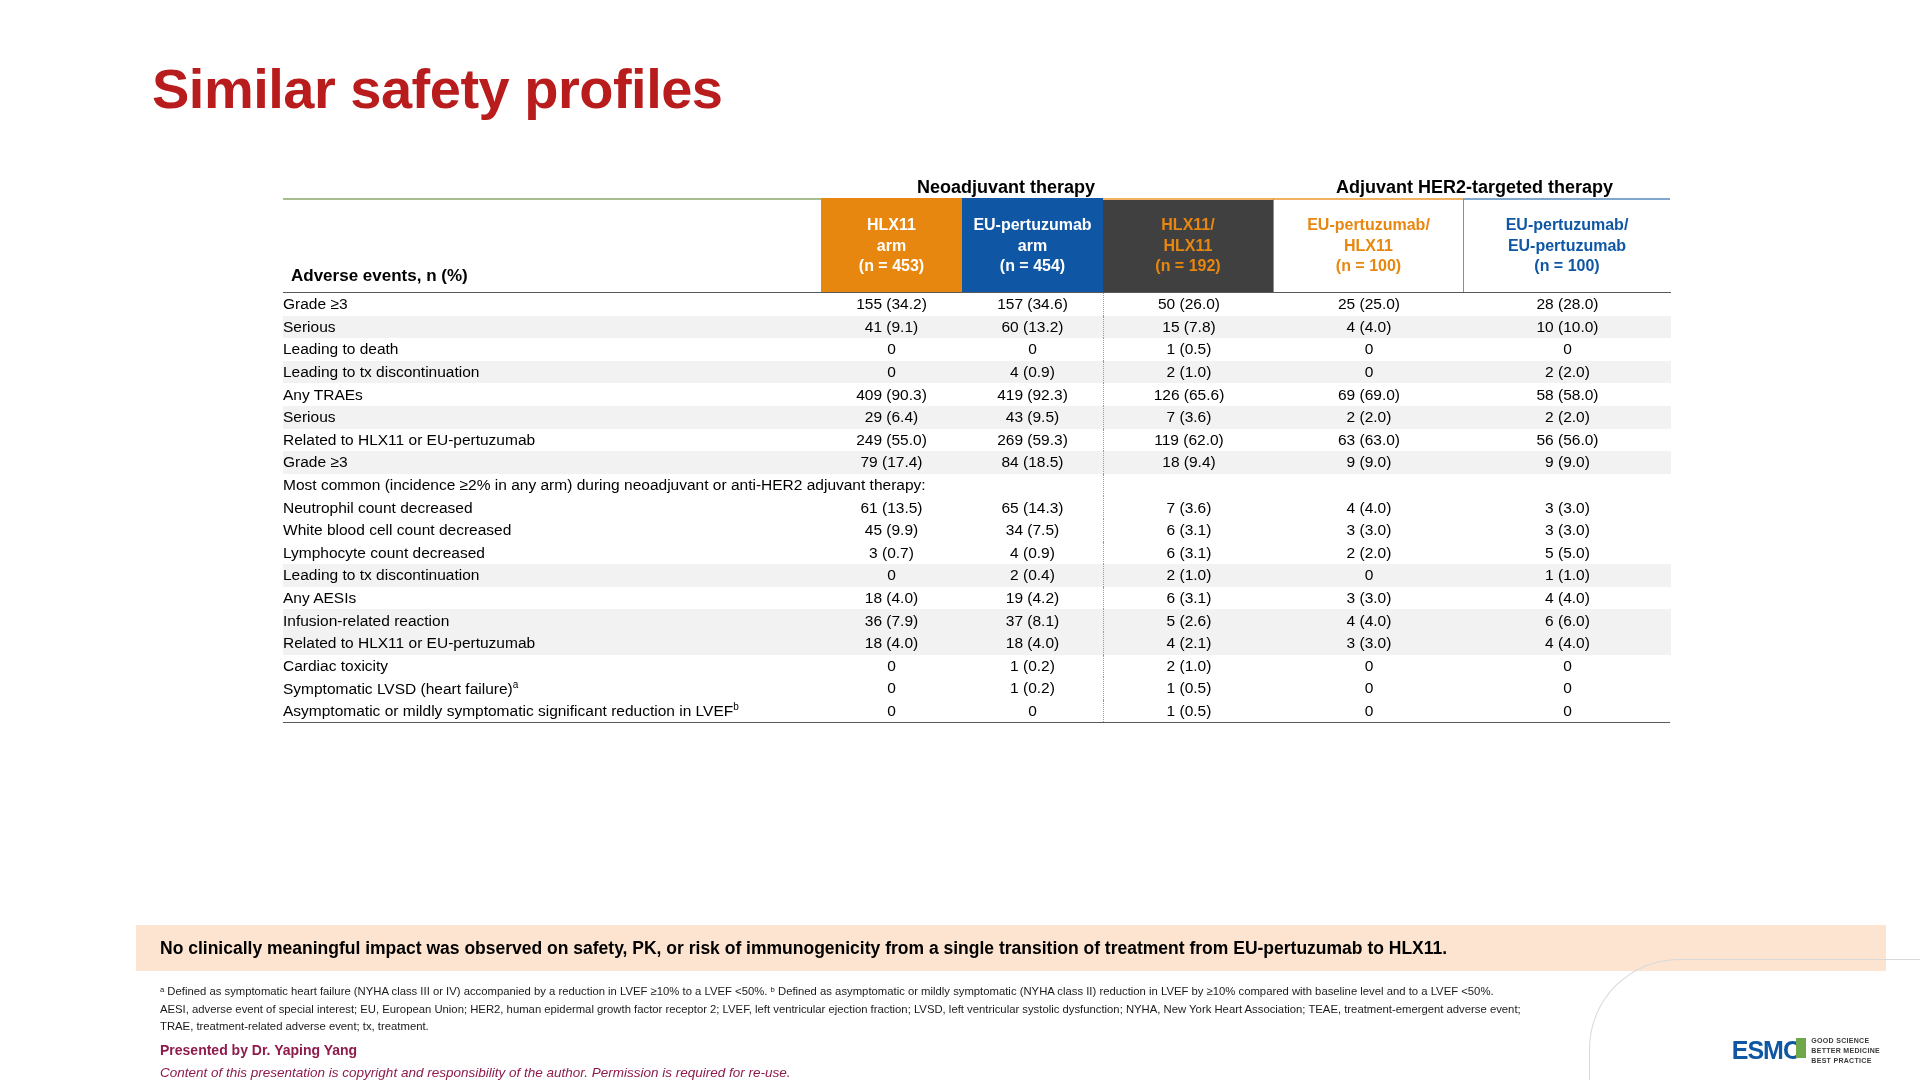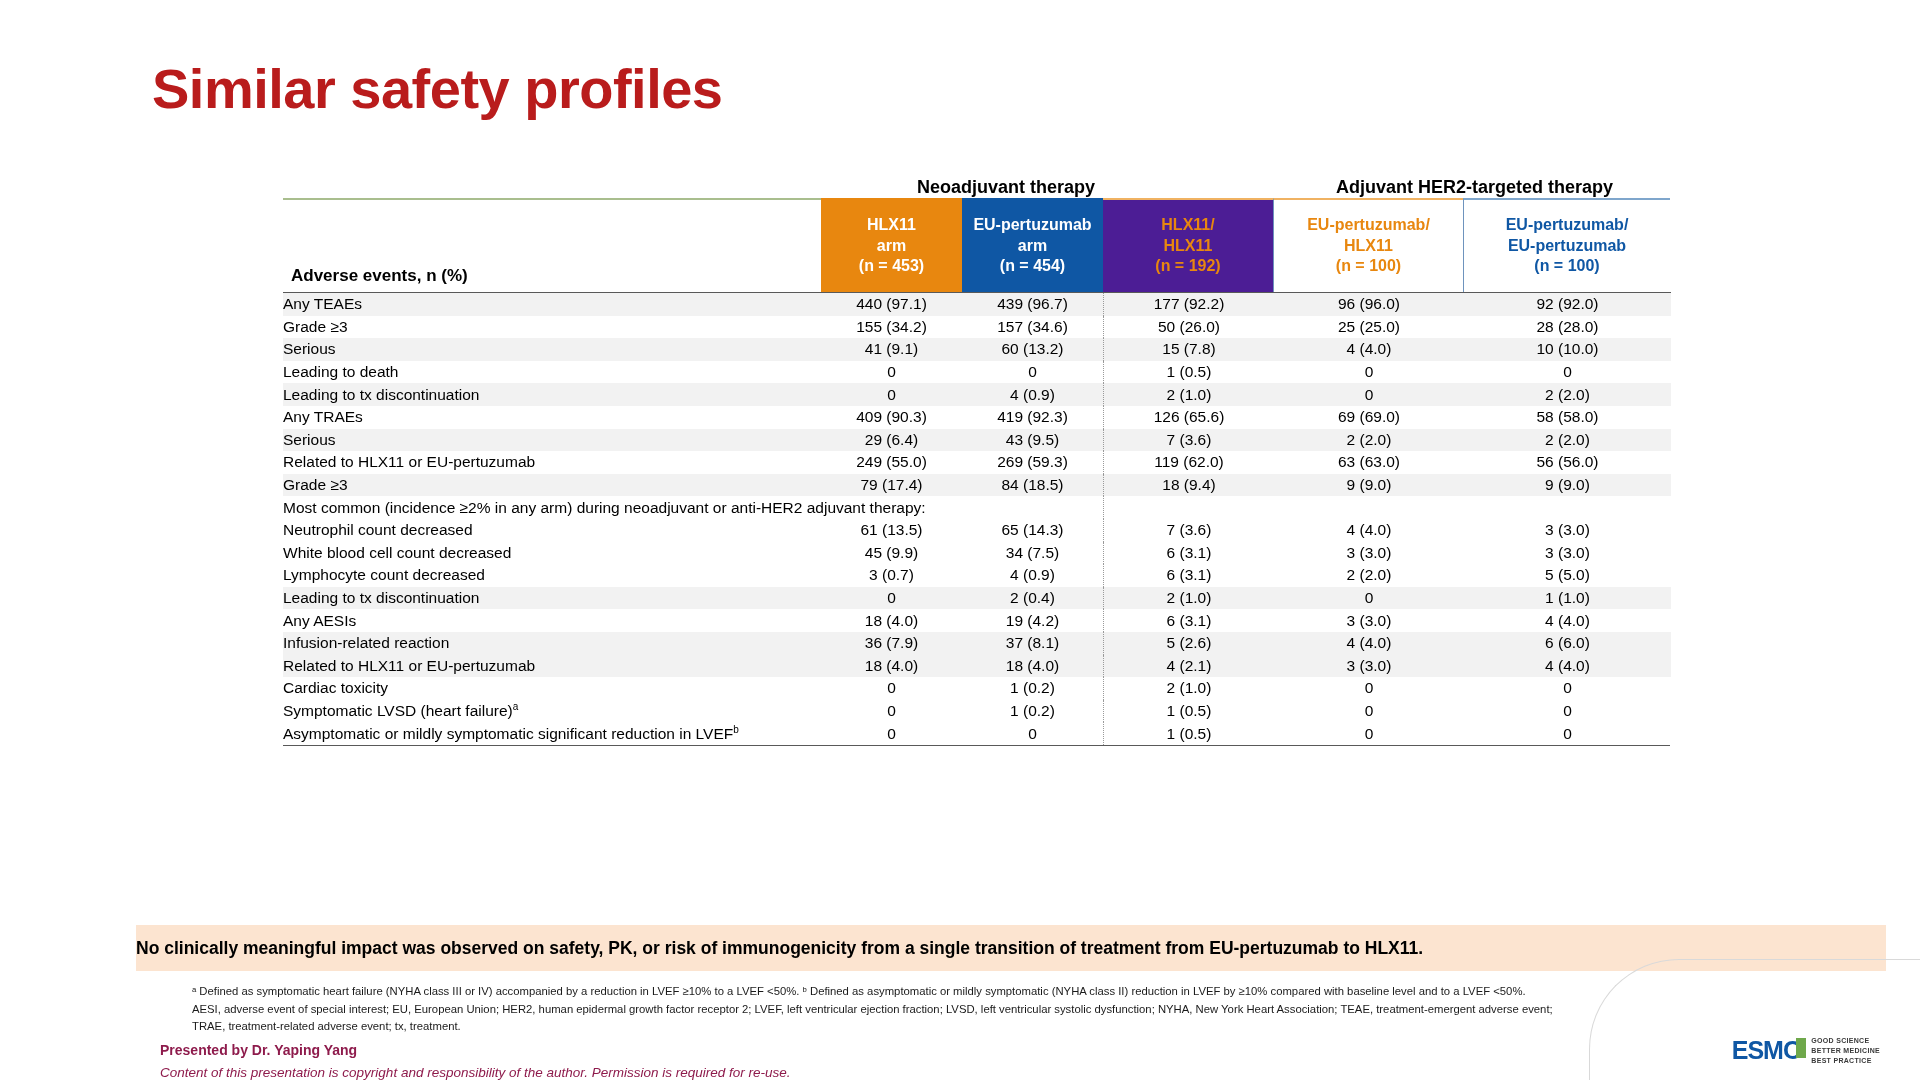--- a/index.html
+++ b/index.html
@@ -84,21 +84,21 @@
     justify-content: center;
     font-size: 16px;
     font-weight: bold;
     line-height: 1.28;
     text-align: center;
     box-sizing: border-box;
     margin-top: -2px;
   }
   .hdr-c1 { width: 141px; background: #E8870F; color: #ffffff; border-top: 2px solid #E8870F; }
   .hdr-c2 { width: 141px; background: #0F57A4; color: #ffffff; border-top: 2px solid #0F57A4; }
-  .hdr-c3 { width: 170px; background: #4c1d95; color: #E8870F; border-top: 2px solid #F0B262; }
+  .hdr-c3 { width: 170px; background: #404040; color: #E8870F; border-top: 2px solid #F0B262; }
   .hdr-c4 { width: 190px; background: #ffffff; color: #E8870F; border-top: 2px solid #F0B262; border-left: 1px solid #6E93BD; }
   .hdr-c5 { width: 207px; background: #ffffff; color: #0F57A4; border-top: 2px solid #7FA6CC; border-left: 1px solid #6E93BD; }
 
   
   #data-table {
     border-collapse: collapse;
     width: 1387px;
     table-layout: fixed;
     border-top: 1.5px solid #595959;
   }
@@ -138,37 +138,38 @@
     position: absolute;
     left: 136px;
     top: 925px;
     width: 1750px;
     height: 46px;
     background: #FCE4D0;
     display: flex;
     align-items: center;
   }
   #conclusion-text {
+    padding-left: 24px;
     font-size: 17.5px;
     font-weight: bold;
     color: #000000;
     white-space: nowrap;
   }
 
   
   #footnotes {
     position: absolute;
     left: 160px;
     top: 983px;
     width: 1720px;
     font-size: 11.3px;
     color: #1a1a1a;
     line-height: 1.55;
   }
-  #footnotes div { white-space: nowrap; margin-left: 32px; }
+  #footnotes div { white-space: nowrap; }
 
   
   #presenter-line {
     position: absolute;
     left: 160px;
     top: 1042px;
     font-size: 14px;
     font-weight: bold;
     color: #8E1B4C;
     white-space: nowrap;
@@ -267,28 +268,20 @@
     </div>
     <div class="hdr-cell hdr-c5">
       <div>EU-pertuzumab/</div>
       <div>EU-pertuzumab</div>
       <div>(n = 100)</div>
     </div>
   </div>
 
   <table id="data-table">
     <tbody id="table-body">
-        <tr class="shade">
-          <td class="lbl ind0">Any TEAEs</td>
-          <td class="v1">440 (97.1)</td>
-          <td class="v2">439 (96.7)</td>
-          <td class="v3">177 (92.2)</td>
-          <td class="v4">96 (96.0)</td>
-          <td class="v5">92 (92.0)</td>
-        </tr>
         <tr class="plain">
           <td class="lbl ind1">Grade ≥3</td>
           <td class="v1">155 (34.2)</td>
           <td class="v2">157 (34.6)</td>
           <td class="v3">50 (26.0)</td>
           <td class="v4">25 (25.0)</td>
           <td class="v5">28 (28.0)</td>
         </tr>
         <tr class="shade">
           <td class="lbl ind1">Serious</td>

